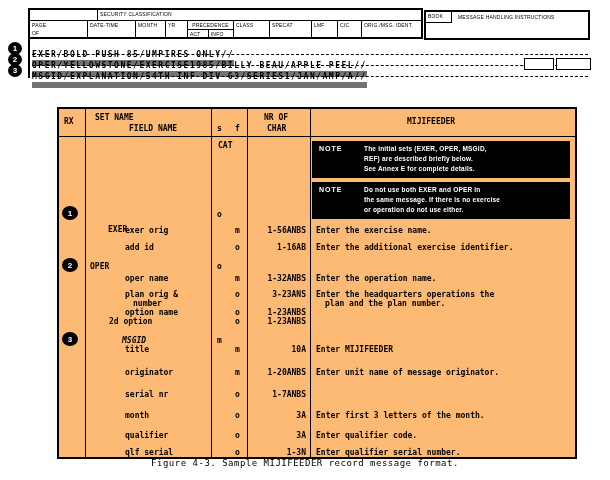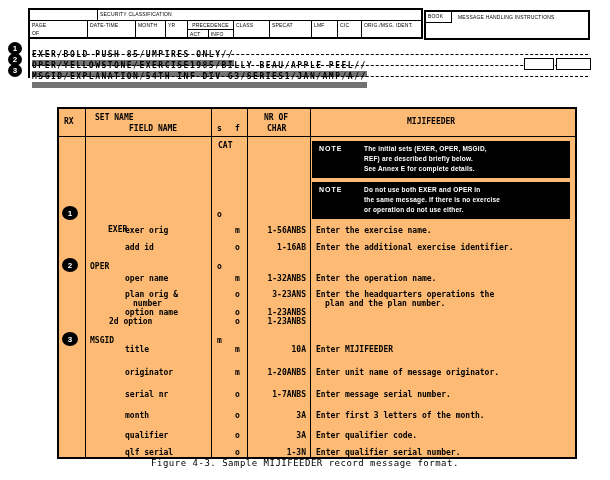--- a/index.html
+++ b/index.html
@@ -16,21 +16,21 @@
   .mline{position:absolute;height:11px;border-bottom:1px dashed #000;}
   .mtext{font:bold 8px "DejaVu Sans Mono",monospace;letter-spacing:1.5px;white-space:pre;
          border-bottom:6px solid #737373;display:inline-block;line-height:10px;}
   .circ{position:absolute;background:#000;border-radius:50%;color:#fff;
         display:flex;align-items:center;justify-content:center;
         font:bold 8px "Liberation Sans",sans-serif;}
   
   #srt-table{position:absolute;left:57px;top:107px;width:516px;height:348px;
              border:2px solid #000;box-sizing:content-box;background:#fdba74;}
   .t{position:absolute;font:bold 8px "DejaVu Sans Mono",monospace;white-space:pre;line-height:9px;}
-  .it{}
+  .it{font-style:italic;margin-left:32px;}
   .nrv{position:absolute;left:190px;width:57px;text-align:right;
        font:bold 8px "DejaVu Sans Mono",monospace;white-space:pre;line-height:9px;}
   .vl{position:absolute;top:0;height:348px;width:1px;background:#000;}
   .hl{position:absolute;left:0;width:516px;height:1px;background:#000;}
   .note{position:absolute;left:253px;width:258px;height:37px;background:#000;color:#fff;z-index:3;}
   .nlab{position:absolute;left:7px;top:4px;font:bold 7px "Liberation Sans",sans-serif;letter-spacing:1px;}
   .nl{position:absolute;left:52px;font:bold 6.5px "Liberation Sans",sans-serif;letter-spacing:.2px;white-space:pre;}
   .caption{position:absolute;left:0;top:458px;width:610px;text-align:center;
            font:9px "DejaVu Sans Mono",monospace;letter-spacing:.5px;}
   .sbox{position:absolute;border:1px solid #000;background:#fff;}
@@ -169,21 +169,20 @@
   <div class="t" style="left:257px;top:236px;">Enter MIJIFEEDER</div>
 
   <div class="t" style="left:66px;top:259px;">originator</div>
   <div class="t" style="left:176px;top:259px;">m</div>
   <div class="nrv" style="top:259px;">1-20ANBS</div>
   <div class="t" style="left:257px;top:259px;">Enter unit name of message originator.</div>
 
   <div class="t" style="left:66px;top:281px;">serial nr</div>
   <div class="t" style="left:176px;top:281px;">o</div>
   <div class="nrv" style="top:281px;">1-7ANBS</div>
-  <div class="t" style="left:257px;top:281px;">Enter message serial number.</div>
 
   <div class="t" style="left:66px;top:302px;">month</div>
   <div class="t" style="left:176px;top:302px;">o</div>
   <div class="nrv" style="top:302px;">3A</div>
   <div class="t" style="left:257px;top:302px;">Enter first 3 letters of the month.</div>
 
   <div class="t" style="left:66px;top:322px;">qualifier</div>
   <div class="t" style="left:176px;top:322px;">o</div>
   <div class="nrv" style="top:322px;">3A</div>
   <div class="t" style="left:257px;top:322px;">Enter qualifier code.</div>

